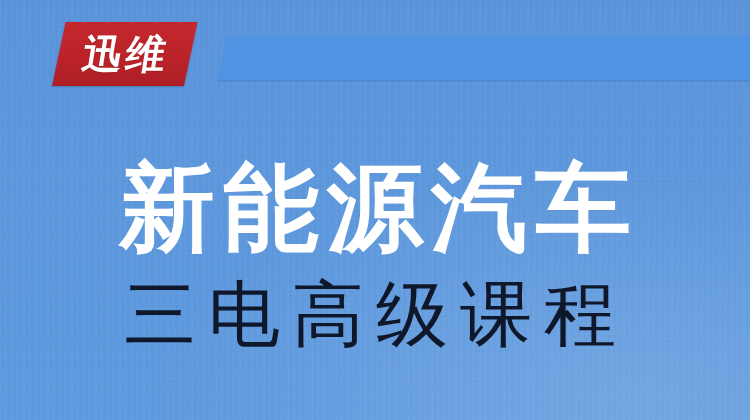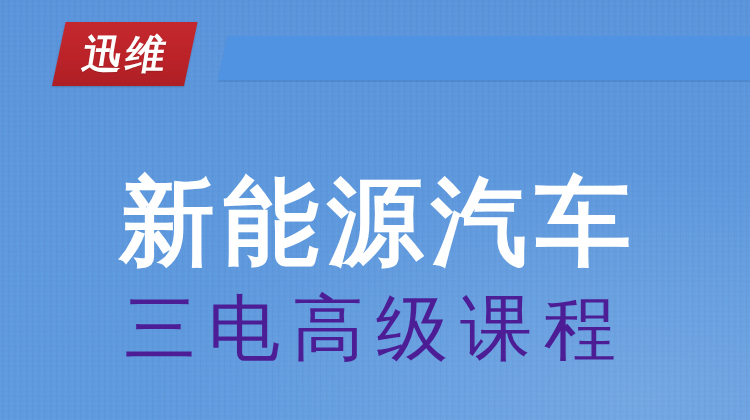--- a/index.html
+++ b/index.html
@@ -136,26 +136,26 @@
   }
 
   #main-title {
     color: #ffffff;
     font-size: 96px;
     font-weight: 700;
     line-height: 1;
     letter-spacing: 8px;
     text-indent: 8px;
     white-space: nowrap;
-    margin: 14px;
+    margin: 0;
     padding: 0;
   }
 
   #sub-title {
-    color: #4c1d95;
+    color: #0f172a;
     font-size: 72px;
     font-weight: 400;
     line-height: 1;
     letter-spacing: 12px;
     text-indent: 12px;
     white-space: nowrap;
     margin: 22px 10px 0 0;
     padding: 0;
   }
 </style>

